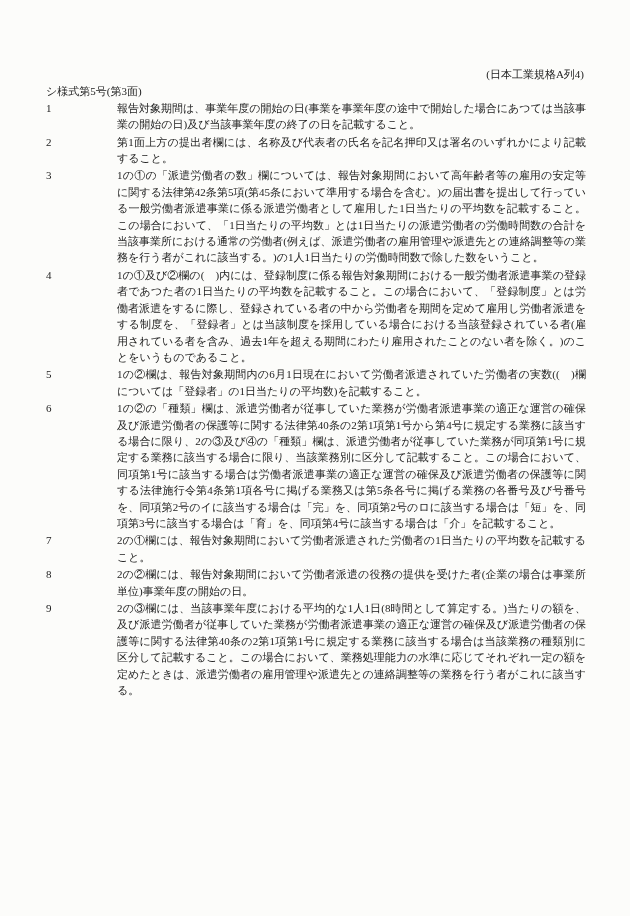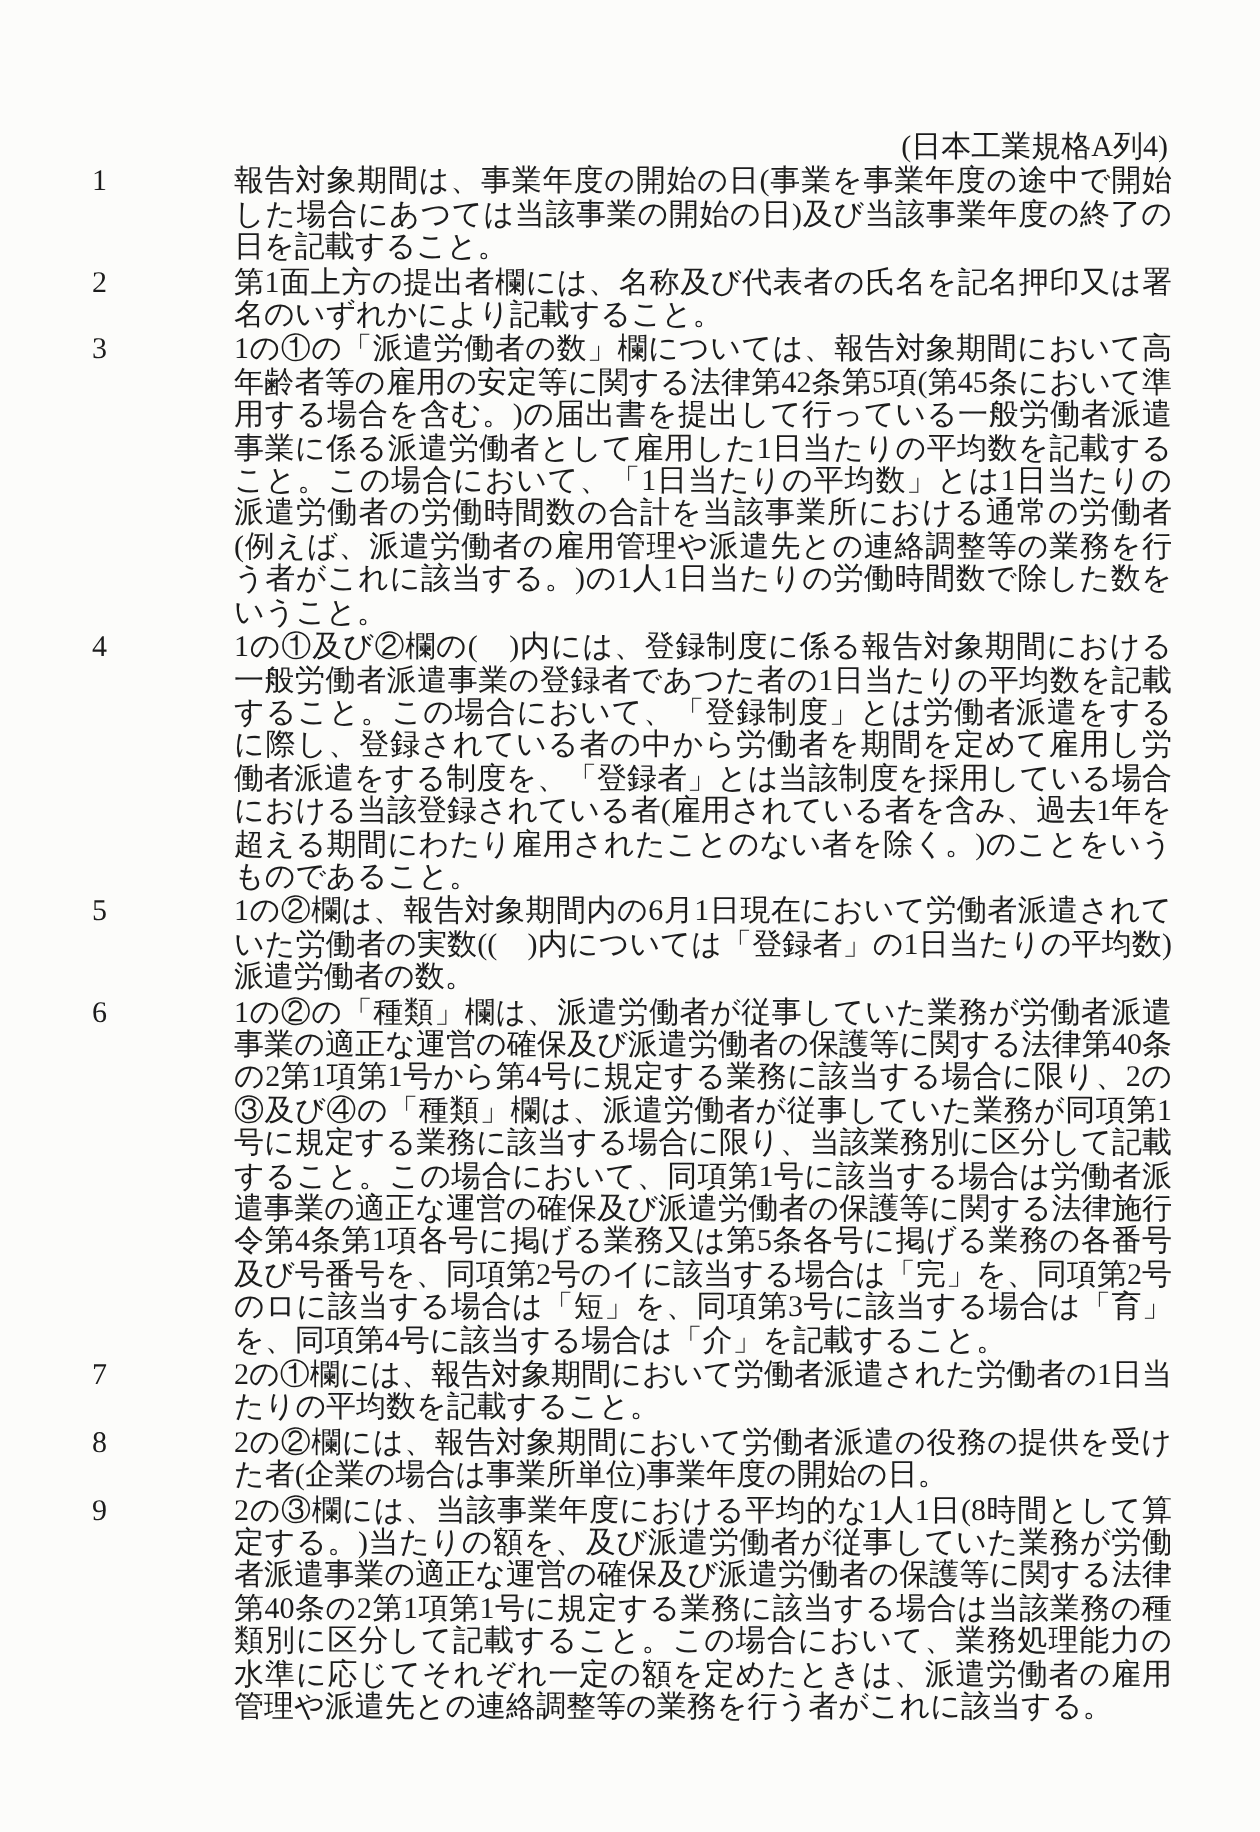--- a/index.html
+++ b/index.html
@@ -10,21 +10,21 @@
     .page {
       position: relative;
       width: 630px;
       height: 916px;
       margin: 0 auto;
       background: #fcfcfa;
       box-sizing: border-box;
       padding: 66px 44px 36px 46px;
       font-family: "Liberation Serif", "DejaVu Serif", serif;
       color: #1c1c1c;
-      font-size: 15px;
+      font-size: 11px;
       line-height: 16.4px;
       overflow: hidden;
     }
     .jis-note {
       text-align: right;
       padding-right: 2px;
       margin-bottom: 1px;
     }
     .form-title {
       margin-bottom: 0px;
@@ -52,20 +52,21 @@
       text-justify: inter-character;
       word-break: break-all;
       margin-left: 48px;
     }
   </style>
 </head>
 <body>
 
 <div class="page">
   <div class="jis-note">(日本工業規格A列4)</div>
+  <div class="form-title">シ様式第5号(第3面)</div>
   <ol class="items" id="instruction-list">
   <li class="item">
     <span class="num">1</span>
     <span class="text">報告対象期間は、事業年度の開始の日(事業を事業年度の途中で開始した場合にあつては当該事業の開始の日)及び当該事業年度の終了の日を記載すること。</span>
   </li>
 
   <li class="item">
     <span class="num">2</span>
     <span class="text">第1面上方の提出者欄には、名称及び代表者の氏名を記名押印又は署名のいずれかにより記載すること。</span>
   </li>
@@ -75,21 +76,21 @@
     <span class="text">1の①の「派遣労働者の数」欄については、報告対象期間において高年齢者等の雇用の安定等に関する法律第42条第5項(第45条において準用する場合を含む。)の届出書を提出して行っている一般労働者派遣事業に係る派遣労働者として雇用した1日当たりの平均数を記載すること。この場合において、「1日当たりの平均数」とは1日当たりの派遣労働者の労働時間数の合計を当該事業所における通常の労働者(例えば、派遣労働者の雇用管理や派遣先との連絡調整等の業務を行う者がこれに該当する。)の1人1日当たりの労働時間数で除した数をいうこと。</span>
   </li>
 
   <li class="item">
     <span class="num">4</span>
     <span class="text">1の①及び②欄の(　)内には、登録制度に係る報告対象期間における一般労働者派遣事業の登録者であつた者の1日当たりの平均数を記載すること。この場合において、「登録制度」とは労働者派遣をするに際し、登録されている者の中から労働者を期間を定めて雇用し労働者派遣をする制度を、「登録者」とは当該制度を採用している場合における当該登録されている者(雇用されている者を含み、過去1年を超える期間にわたり雇用されたことのない者を除く。)のことをいうものであること。</span>
   </li>
 
   <li class="item">
     <span class="num">5</span>
-    <span class="text">1の②欄は、報告対象期間内の6月1日現在において労働者派遣されていた労働者の実数((　)内については「登録者」の1日当たりの平均数)派遣労働者の数。</span>
+    <span class="text">1の②欄は、報告対象期間内の6月1日現在において労働者派遣されていた労働者の実数((　)欄については「登録者」の1日当たりの平均数)を記載すること。</span>
   </li>
 
   <li class="item">
     <span class="num">6</span>
     <span class="text">1の②の「種類」欄は、派遣労働者が従事していた業務が労働者派遣事業の適正な運営の確保及び派遣労働者の保護等に関する法律第40条の2第1項第1号から第4号に規定する業務に該当する場合に限り、2の③及び④の「種類」欄は、派遣労働者が従事していた業務が同項第1号に規定する業務に該当する場合に限り、当該業務別に区分して記載すること。この場合において、同項第1号に該当する場合は労働者派遣事業の適正な運営の確保及び派遣労働者の保護等に関する法律施行令第4条第1項各号に掲げる業務又は第5条各号に掲げる業務の各番号及び号番号を、同項第2号のイに該当する場合は「完」を、同項第2号のロに該当する場合は「短」を、同項第3号に該当する場合は「育」を、同項第4号に該当する場合は「介」を記載すること。</span>
   </li>
 
   <li class="item">
     <span class="num">7</span>
     <span class="text">2の①欄には、報告対象期間において労働者派遣された労働者の1日当たりの平均数を記載すること。</span>

